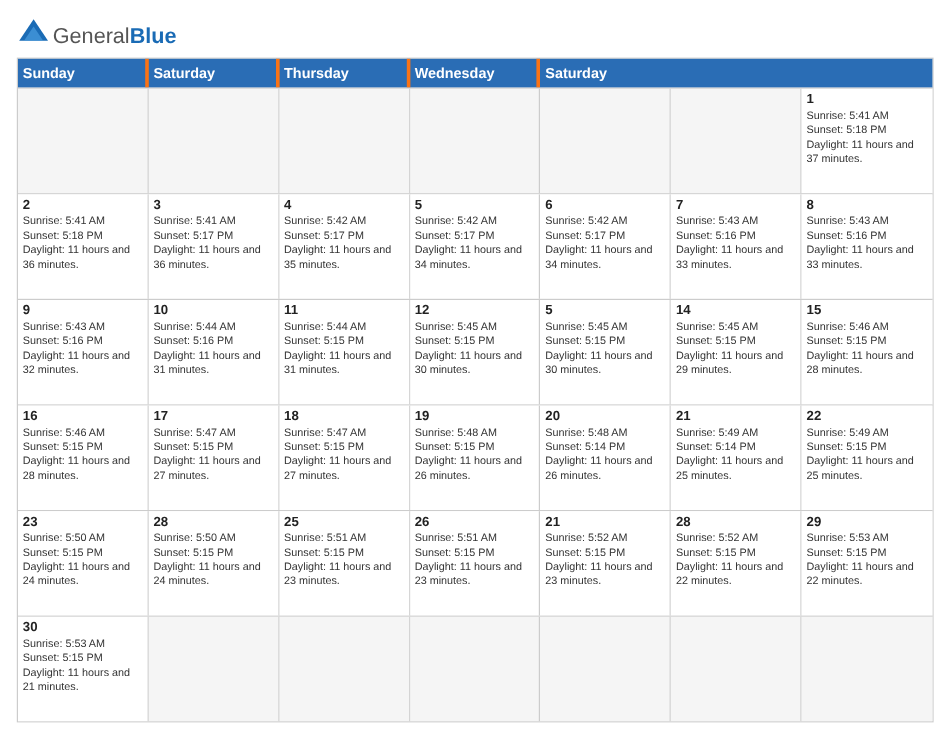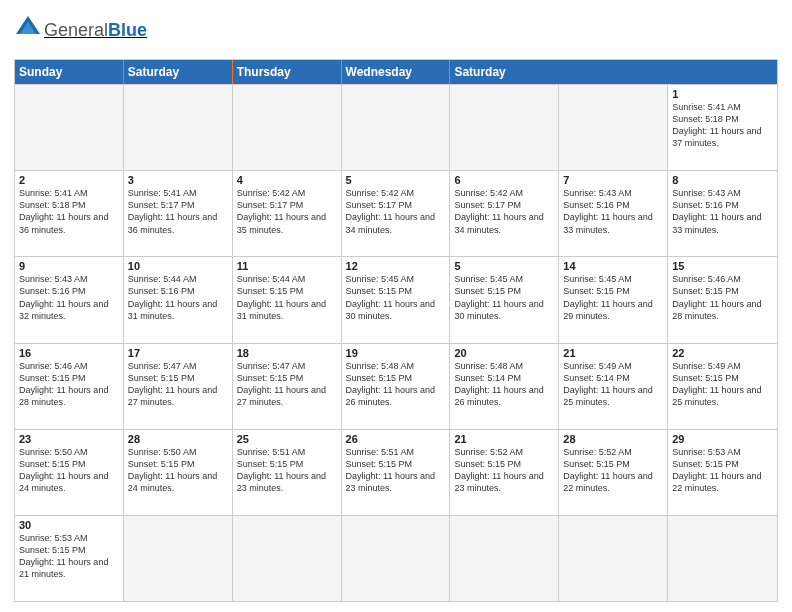--- a/index.html
+++ b/index.html
@@ -14,22 +14,21 @@
       width: 792px;
       height: 612px;
       padding: 10px 14px 10px 14px;
       display: flex;
       flex-direction: column;
     }
     .header {
       display: flex;
       align-items: flex-start;
       justify-content: space-between;
-      margin-bottom: 15px;
-      text-decoration: underline;
+      margin-bottom: 4px;
     }
     .logo {
       display: flex;
       align-items: center;
       margin-top: 6px;
     }
     .logo-icon {
       width: 28px;
       height: 28px;
       margin-right: 2px;
@@ -60,21 +59,21 @@
       display: grid;
       grid-template-columns: repeat(7, 1fr);
       background: #2a6db5;
     }
     .cal-header-cell {
       color: #fff;
       font-size: 12px;
       font-weight: bold;
       padding: 5px 4px;
       text-align: left;
-      border-right: 1px solid #f97316;
+      border-right: 3px solid #f97316;
     }
     .cal-header-cell:last-child { border-right: none; }
     .cal-body {
       display: flex;
       flex-direction: column;
       flex: 1;
     }
     .cal-row {
       display: grid;
       grid-template-columns: repeat(7, 1fr);

